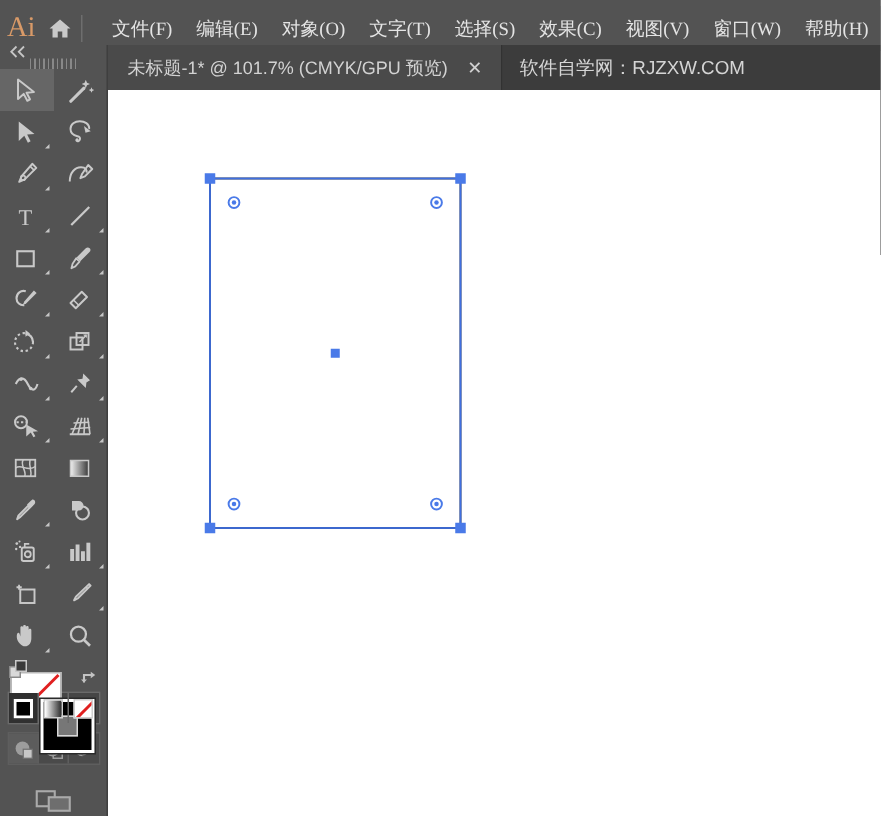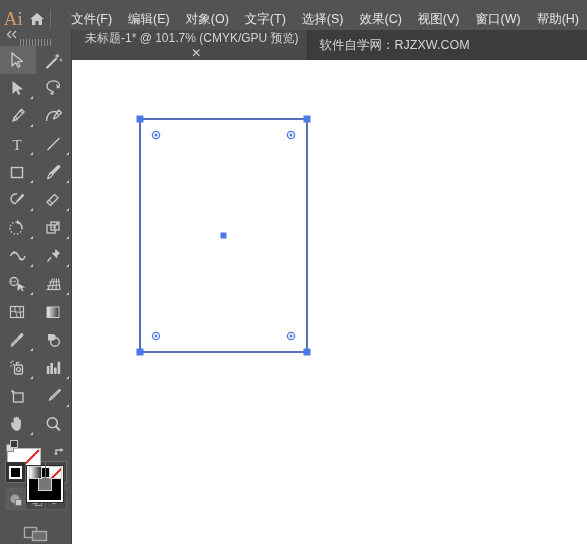--- a/index.html
+++ b/index.html
@@ -33,37 +33,37 @@
     display: flex; align-items: center; justify-content: center;
   }
   .menu-sep {
     width: 1px; height: 18px; background: #6e6e6e; margin: 0 4px 0 2px;
   }
   .menu-items { display: flex; align-items: center; margin-left: 8px; }
   .menu-item {
     color: #e4e4e4; font-size: 12.5px;
     padding: 4px 8px; white-space: nowrap;
     line-height: 1;
+    font-family: Liberation Serif, serif;
   }
 
   
   .tabbar {
     position: absolute; left: 0; top: 30px;
     width: 587px; height: 30px;
     background: #3c3c3c;
     display: flex; align-items: stretch;
   }
   .tabbar-gutter { width: 72px; background: #535353; }
   .doc-tab {
     display: flex; align-items: center;
     background: #4a4a4a;
     padding: 0 8px 0 13px;
     height: 30px;
     border-right: 1px solid #323232;
-    flex-direction: column;
   }
   .doc-tab-label {
     color: #d2d2d2; font-size: 12px; white-space: nowrap;
   }
   .tab-close {
     margin-left: 12px; margin-right: 3px;
     color: #d0d0d0; font-size: 12px; line-height: 1;
     width: 12px; height: 12px;
     display: flex; align-items: center; justify-content: center;
   }

